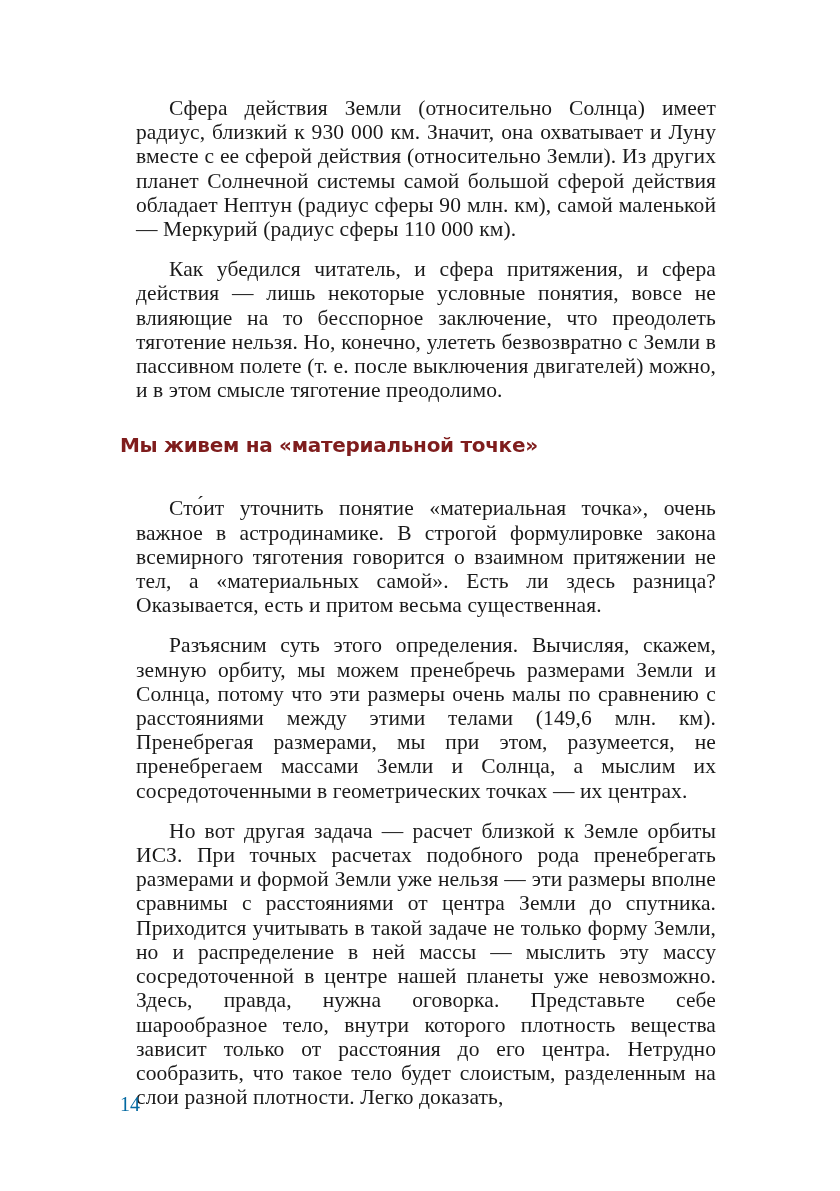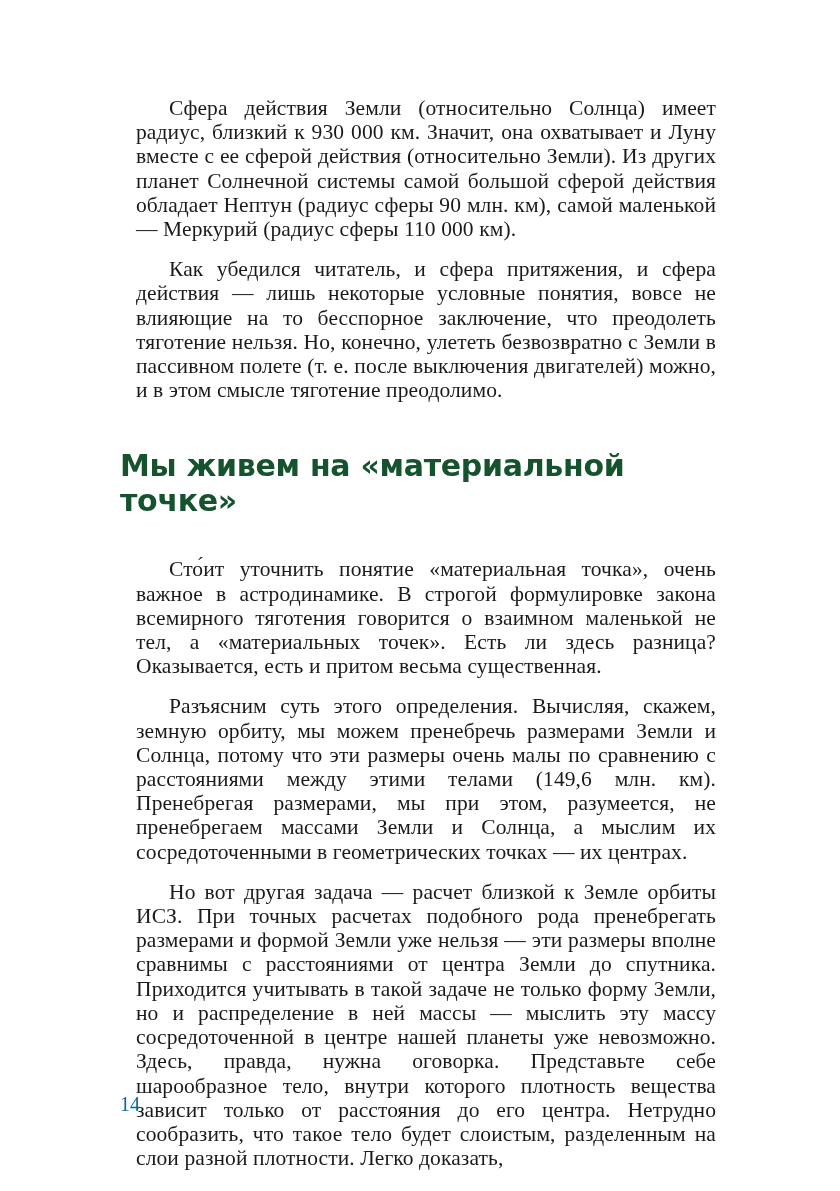--- a/index.html
+++ b/index.html
@@ -13,38 +13,38 @@
     margin: 16px;
     font-size: 21.5px;
     line-height: 24.2px;
     text-align: justify;
     text-indent: 33px;
     letter-spacing: 0.1px;
   }
   .heading {
     font-family: "DejaVu Sans", "Liberation Sans", sans-serif;
     font-weight: bold;
-    font-size: 30px;
-    margin: 46px 0 39px 0;
+    font-size: 20px;
+    margin: 31px 0 39px 0;
     letter-spacing: -0.3px;
-    color: #14532d;
+    color: #7f1d1d;
   }
   .page-num {
     position: absolute; left: 120px; top: 1093px;
     font-family: "Liberation Serif", "DejaVu Serif", serif;
     font-weight: normal; font-size: 20px; color: #0369a1;
   }
 </style>
 </head>
 <body>
 
 <div class="page">
   <p class="para">Сфера действия Земли (относительно Солнца) имеет радиус, близкий к 930 000 км. Значит, она охватывает и Луну вместе с ее сферой действия (относительно Земли). Из других планет Солнечной системы самой большой сферой действия обладает Нептун (радиус сферы 90 млн. км), самой маленькой — Меркурий (радиус сферы 110 000 км).</p>
   <p class="para">Как убедился читатель, и сфера притяжения, и сфера действия — лишь некоторые условные понятия, вовсе не влияющие на то бесспорное заключение, что преодолеть тяготение нельзя. Но, конечно, улететь безвозвратно с Земли в пассивном полете (т. е. после выключения двигателей) можно, и в этом смысле тяготение преодолимо.</p>
 
   <div class="heading">Мы живем на «материальной точке»</div>
 
-  <p class="para">Сто́ит уточнить понятие «материальная точка», очень важное в астродинамике. В строгой формулировке закона всемирного тяготения говорится о взаимном маленькой не тел, а «материальных точек». Есть ли здесь разница? Оказывается, есть и притом весьма существенная.</p>
+  <p class="para">Сто́ит уточнить понятие «материальная точка», очень важное в астродинамике. В строгой формулировке закона всемирного тяготения говорится о взаимном притяжении не тел, а «материальных самой». Есть ли здесь разница? Оказывается, есть и притом весьма существенная.</p>
   <p class="para">Разъясним суть этого определения. Вычисляя, скажем, земную орбиту, мы можем пренебречь размерами Земли и Солнца, потому что эти размеры очень малы по сравнению с расстояниями между этими телами (149,6 млн. км). Пренебрегая размерами, мы при этом, разумеется, не пренебрегаем массами Земли и Солнца, а мыслим их сосредоточенными в геометрических точках — их центрах.</p>
   <p class="para">Но вот другая задача — расчет близкой к Земле орбиты ИСЗ. При точных расчетах подобного рода пренебрегать размерами и формой Земли уже нельзя — эти размеры вполне сравнимы с расстояниями от центра Земли до спутника. Приходится учитывать в такой задаче не только форму Земли, но и распределение в ней массы — мыслить эту массу сосредоточенной в центре нашей планеты уже невозможно. Здесь, правда, нужна оговорка. Представьте себе шарообразное тело, внутри которого плотность вещества зависит только от расстояния до его центра. Нетрудно сообразить, что такое тело будет слоистым, разделенным на слои разной плотности. Легко доказать,</p>
 </div>
 
 <div class="page-num">14</div>
 
 </body></html>

